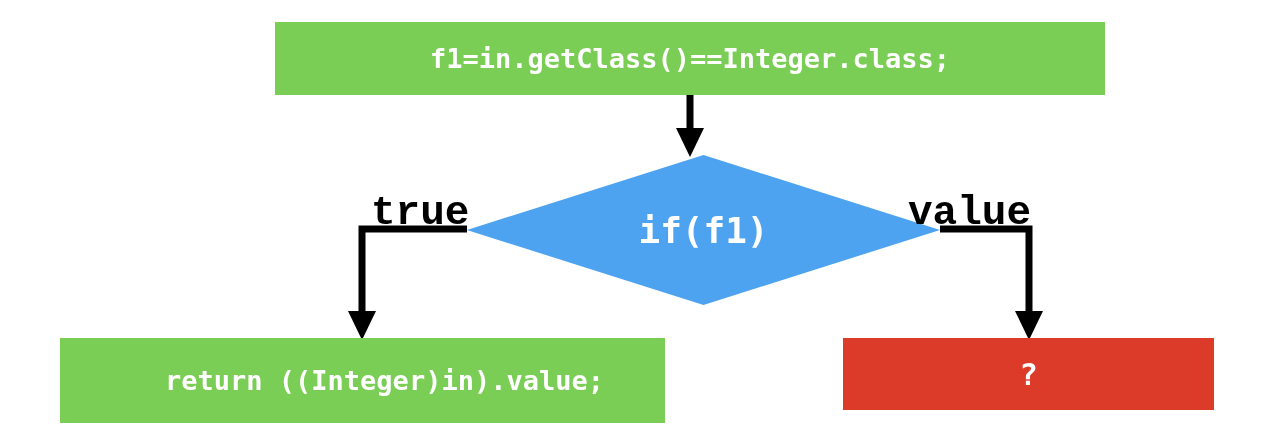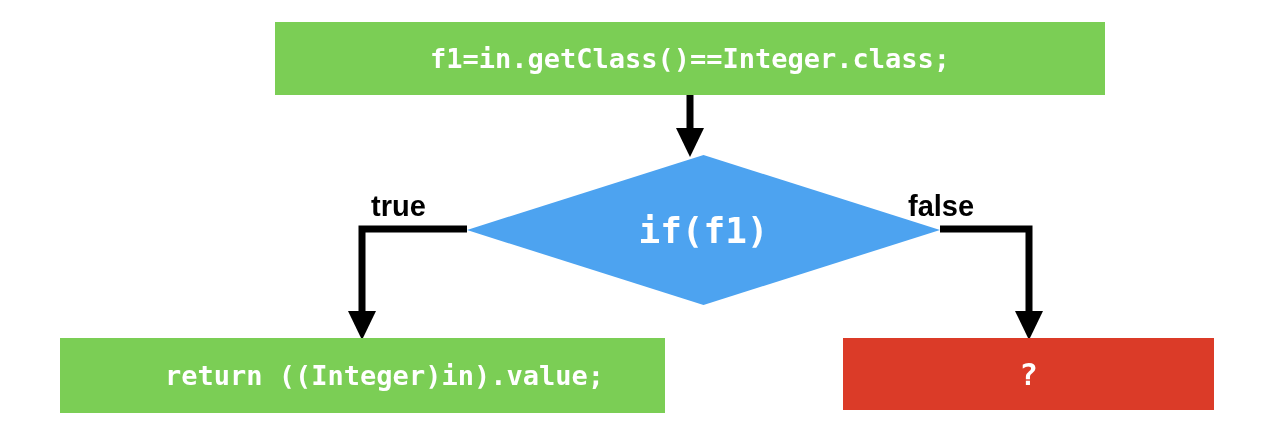--- a/index.html
+++ b/index.html
@@ -58,42 +58,42 @@
   #node-decision .node-text {
     position: relative;
     font-size: 36px;
   }
 
   
   #node-return {
     left: 60px;
     top: 338px;
     width: 605px;
-    height: 75px;
+    height: 85px;
     background: #7BCE55;
     padding-left: 44px;
   }
   #node-return .node-text { font-size: 27px; }
 
   
   #node-unknown {
     left: 843px;
     top: 338px;
     width: 371px;
     height: 72px;
     background: #DB3B28;
   }
   #node-unknown .node-text { font-size: 31px; }
 
   
   .edge-label {
     position: absolute;
-    font-family: Liberation Sans, sans-serif;
+    font-family: Liberation Mono, monospace;
     font-weight: bold;
-    font-size: 29px;
+    font-size: 41px;
     color: #000000;
     white-space: nowrap;
   }
   #label-true  { left: 371px; top: 190px; }
   #label-false { left: 908px; top: 190px; }
 
   
   #edges {
     position: absolute;
     left: 0;
@@ -136,21 +136,21 @@
     <span class="node-text">f1=in.getClass()==Integer.class;</span>
   </div>
 
   <div class="node" id="node-decision">
     <span class="diamond-shape"></span>
     <span class="node-text">if(f1)</span>
   </div>
 
   <span class="edge-label" id="label-true">true</span>
 
-  <span class="edge-label" id="label-false">false</span>
+  <span class="edge-label" id="label-false">value</span>
 
   <div class="node" id="node-return">
     <span class="node-text">return ((Integer)in).value;</span>
   </div>
 
   <div class="node" id="node-unknown">
     <span class="node-text">?</span>
   </div>
 
 </div>

